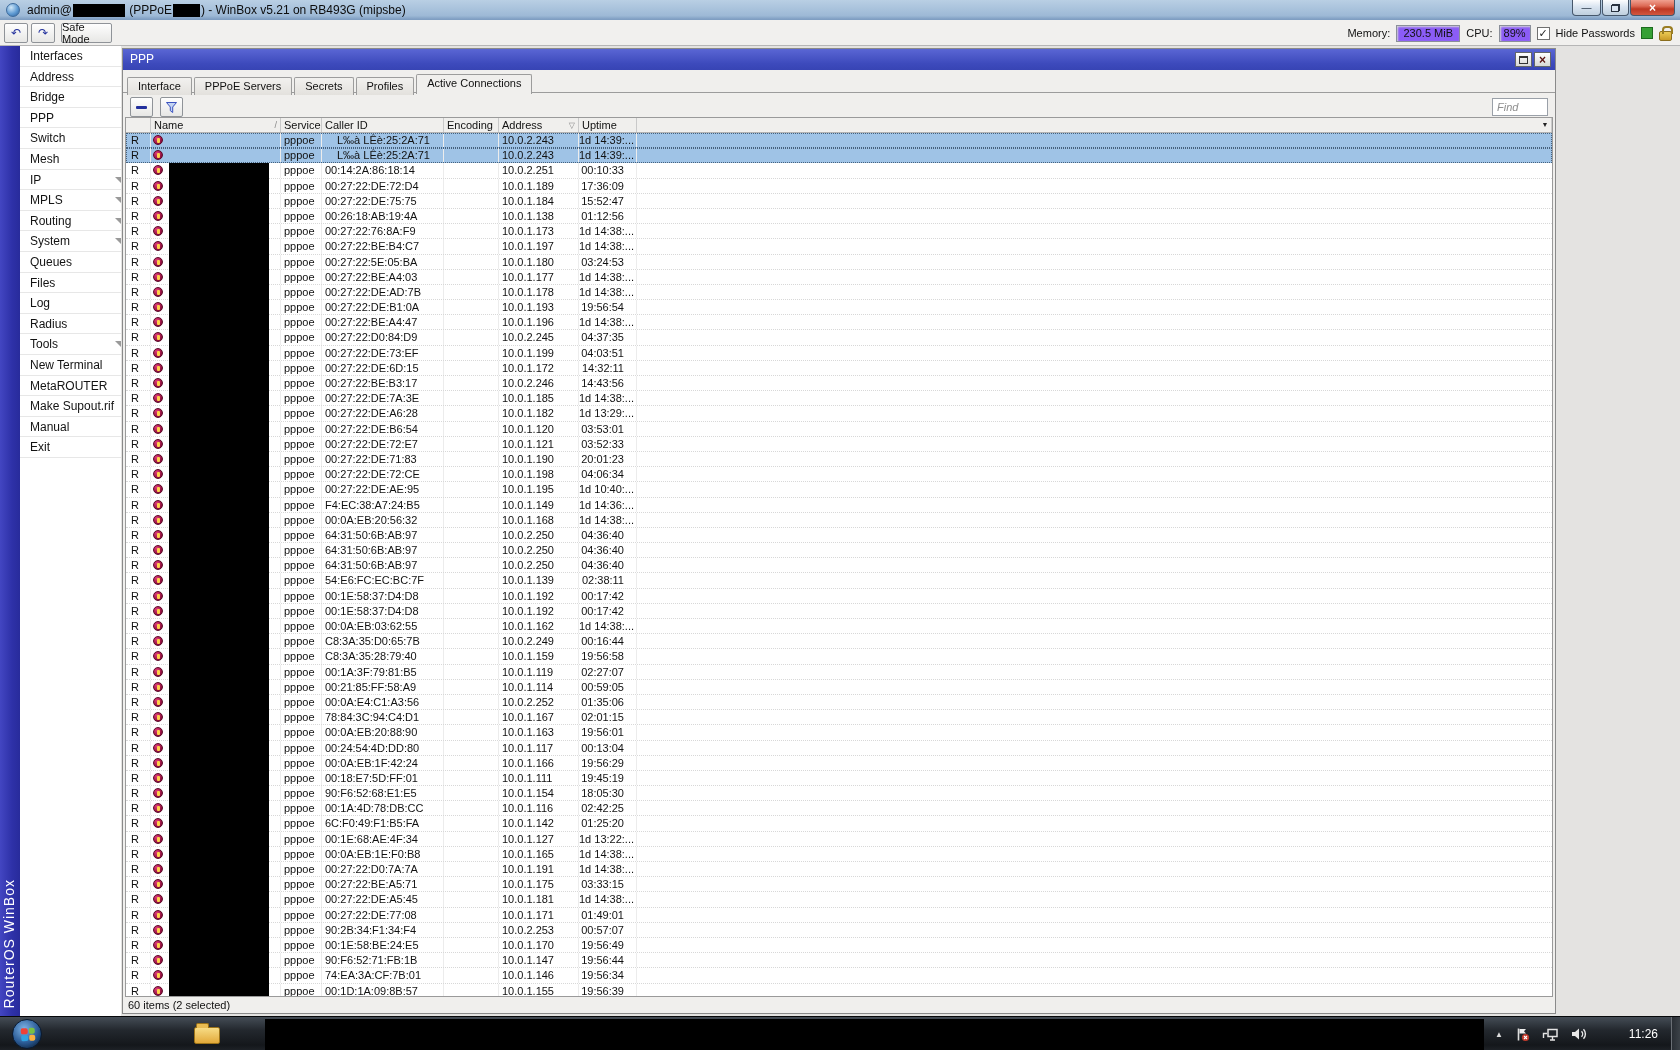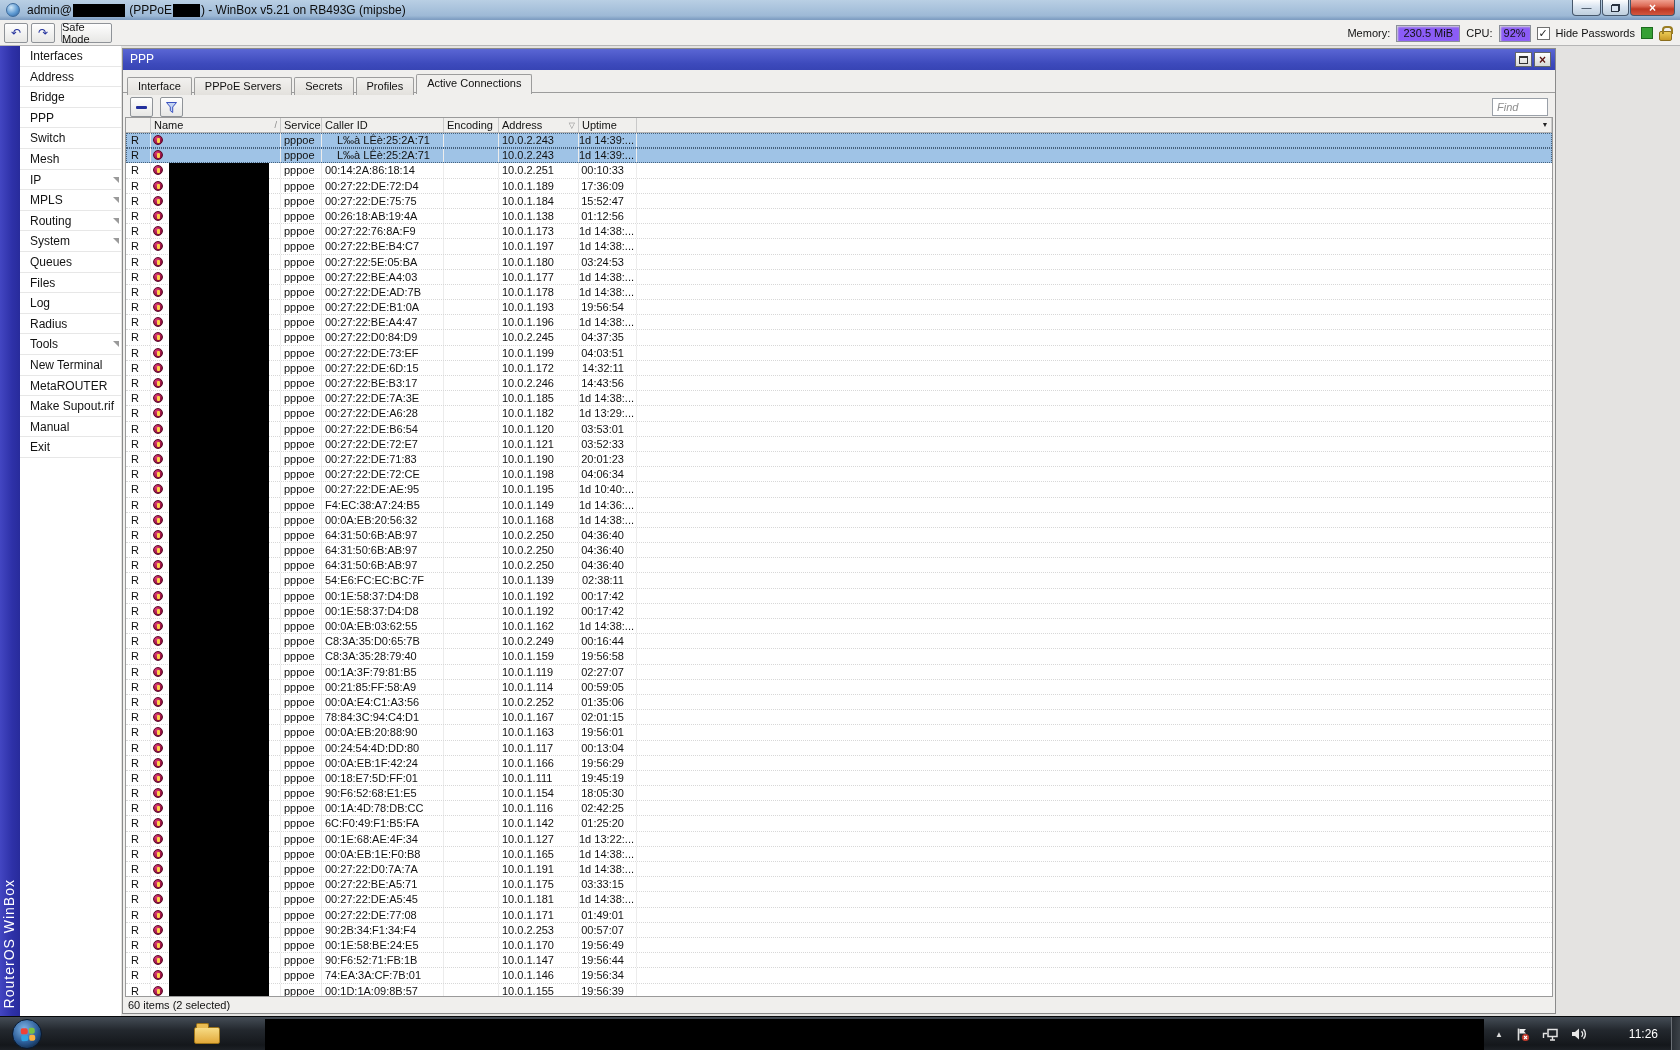--- a/index.html
+++ b/index.html
@@ -40,21 +40,21 @@
   .chk { width:13px; height:13px; background:#fff; border:1px solid #707070; display:flex; align-items:center; justify-content:center; font-size:11px; color:#222; }
   .greensq { width:12px; height:12px; background:#36a035; border:1px solid #1c6b1e; }
   .lock { width:13px; height:10px; background:linear-gradient(#eccb55,#c99a27); border:1px solid #8a6d1d; border-radius:2px; position:relative; margin-top:5px; }
   .lock::before { content:""; position:absolute; top:-6px; left:2px; width:7px; height:6px; border:2px solid #9a7d22; border-bottom:none; border-radius:4px 4px 0 0; }
 
   
   .bluestrip { position:absolute; left:0; top:46px; width:20px; bottom:34px;
     background:linear-gradient(90deg,#4346c2,#2e31a8 60%,#282b9b); }
   .brand { position:absolute; bottom:8px; left:1px; writing-mode:vertical-rl; transform:rotate(180deg);
     color:#fff; font-size:14px; letter-spacing:1px; white-space:nowrap; }
-  .sidebar { position:absolute; left:20px; top:46px; width:114px; bottom:34px; background:#fff; border-right:3px solid #a3a3a3; }
+  .sidebar { position:absolute; left:20px; top:46px; width:114px; bottom:34px; background:#fff; border-right:1px solid #a3a3a3; }
   .side-item { height:20.6px; line-height:20px; padding-left:10px; font-size:12px; color:#131313;
     border-bottom:1px solid #e7e7e7; position:relative; cursor:default; white-space:nowrap; overflow:hidden; }
   .side-item .subarrow { position:absolute; right:12px; top:7px; width:0; height:0;
     border-top:6px solid #9a9a9a; border-left:6px solid transparent; }
 
   
   .workspace { position:absolute; left:121px; top:46px; right:0; bottom:34px; background:#e4e3e1; }
   .ppp { position:absolute; left:1px; top:2px; width:1434px; height:966px; background:#f0efed; border:1px solid #8a8a8a; }
   .ppp-title { position:absolute; top:0; left:0; right:0; height:21px;
     background:linear-gradient(#5a66d4,#3d4abc 70%,#3744b4); color:#fff; font-size:12px; line-height:21px; padding-left:7px; }
@@ -144,21 +144,21 @@
   </div>
 
   <div class="toolbar">
     <div class="tbtn undo">↶</div>
     <div class="tbtn redo">↷</div>
     <div class="tbtn safemode">Safe Mode</div>
     <div class="tb-right">
       <span>Memory:</span>
       <span class="sunken memval">230.5 MiB</span>
       <span>CPU:</span>
-      <span class="sunken cpuval">92%</span>
+      <span class="sunken cpuval">89%</span>
       <span class="chk">✓</span>
       <span>Hide Passwords</span>
       <span class="greensq"></span>
       <span class="lock"></span>
     </div>
   </div>
 
   <div class="bluestrip">
     <div class="brand">RouterOS WinBox</div>
   </div>

